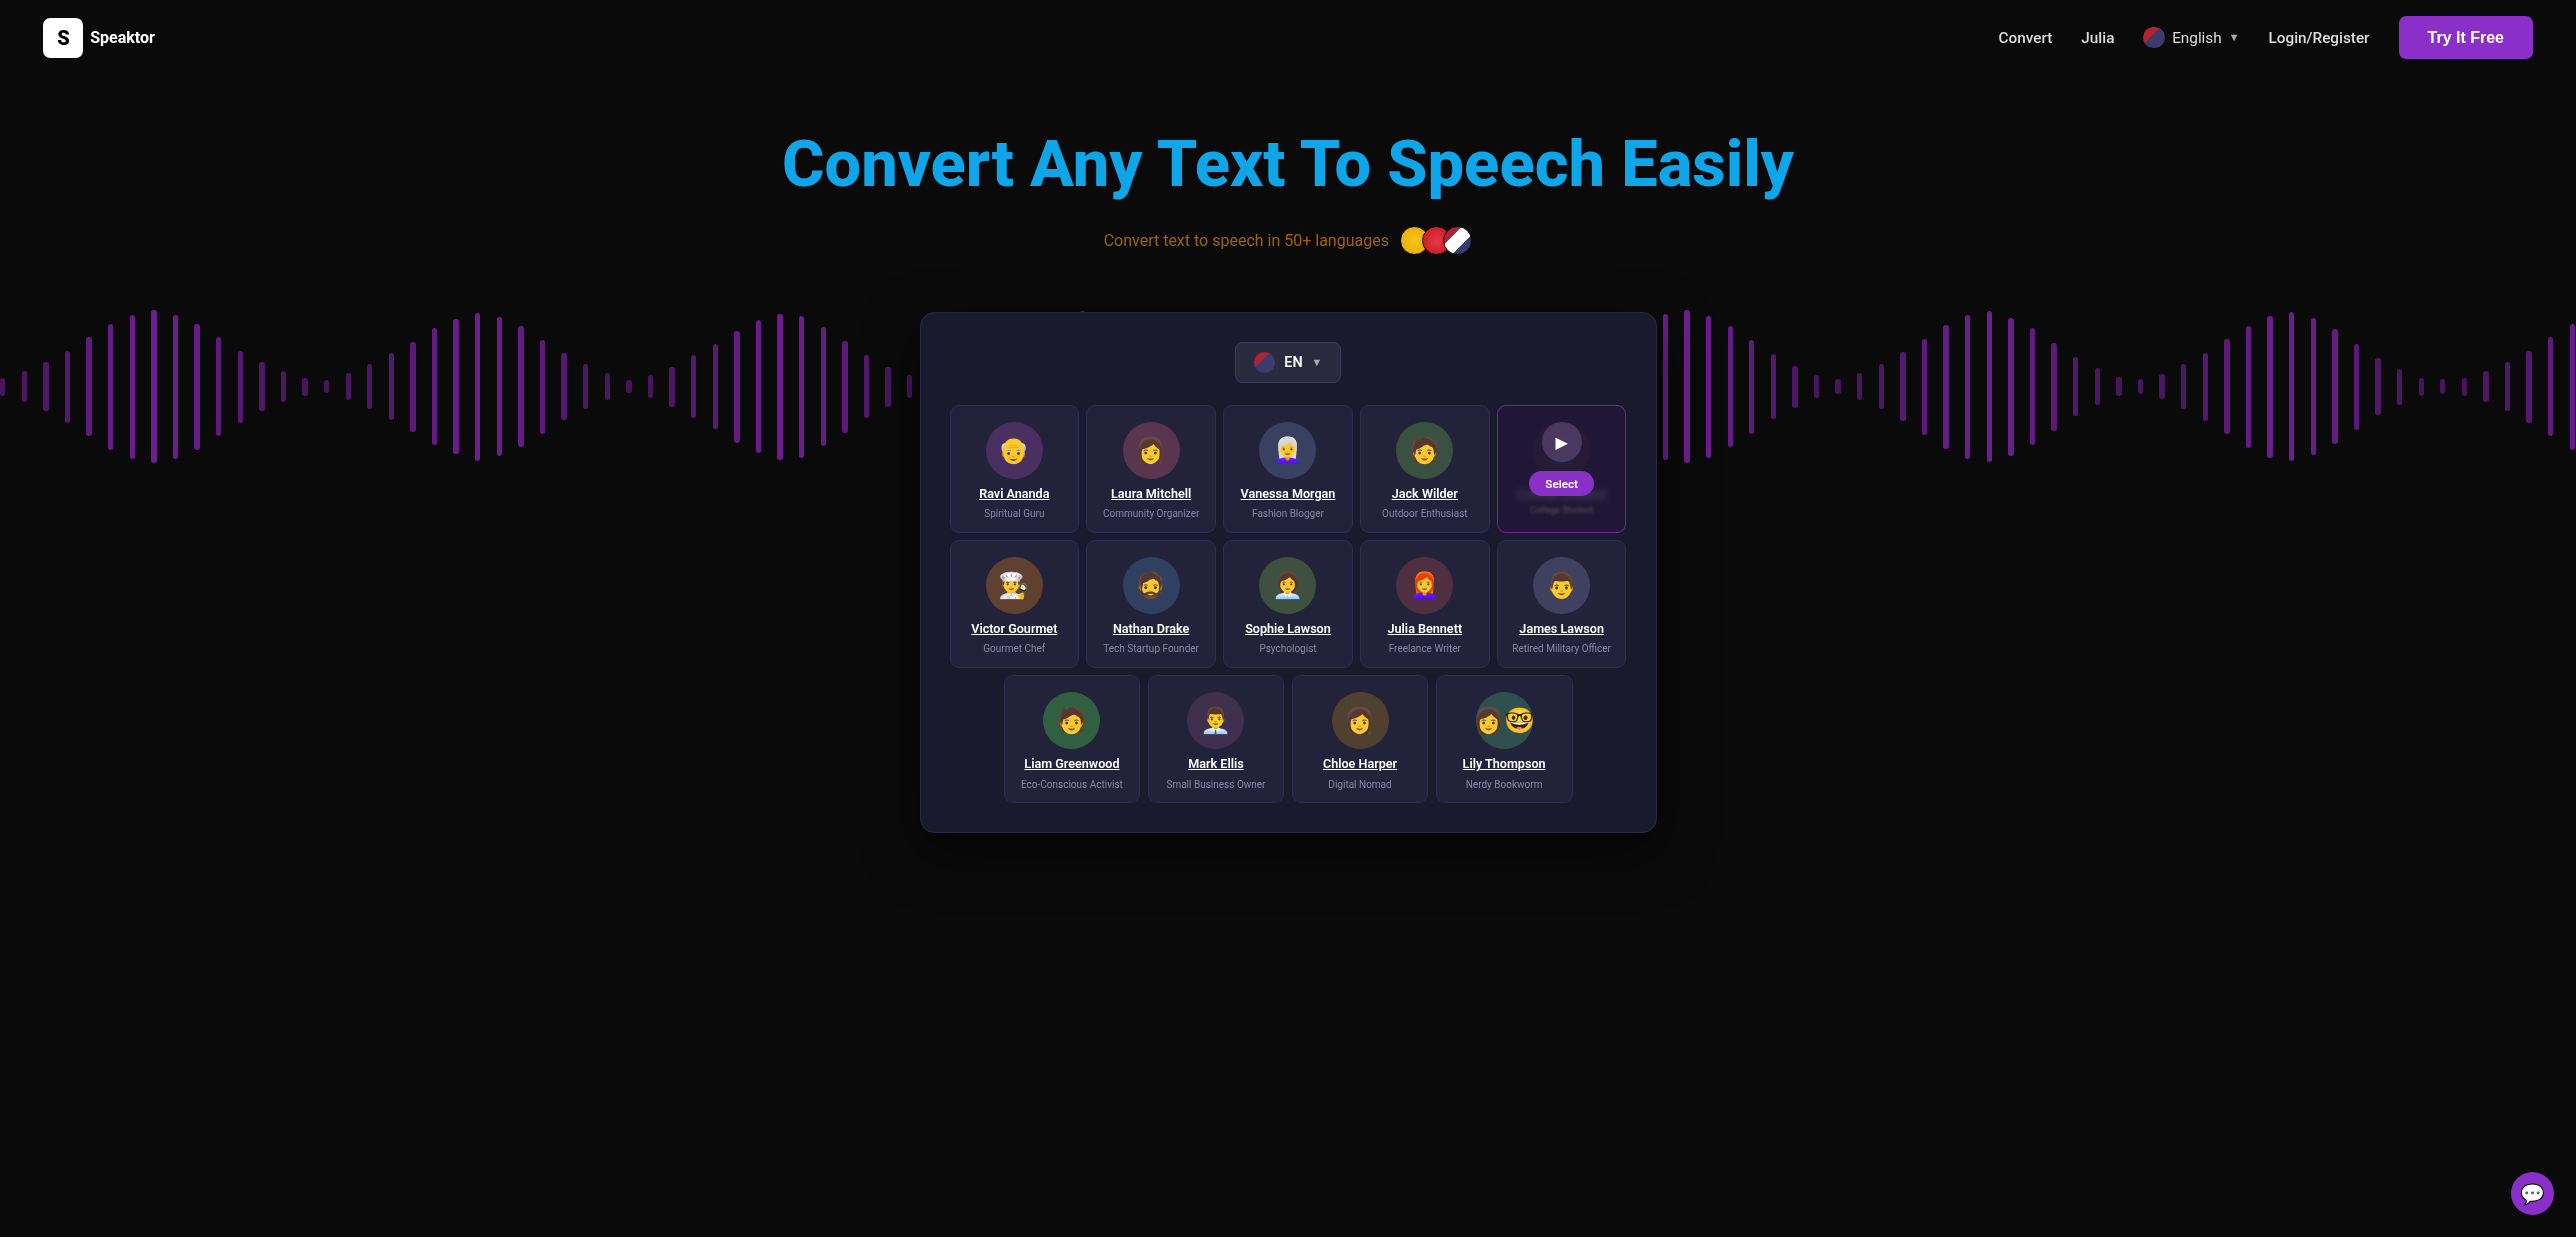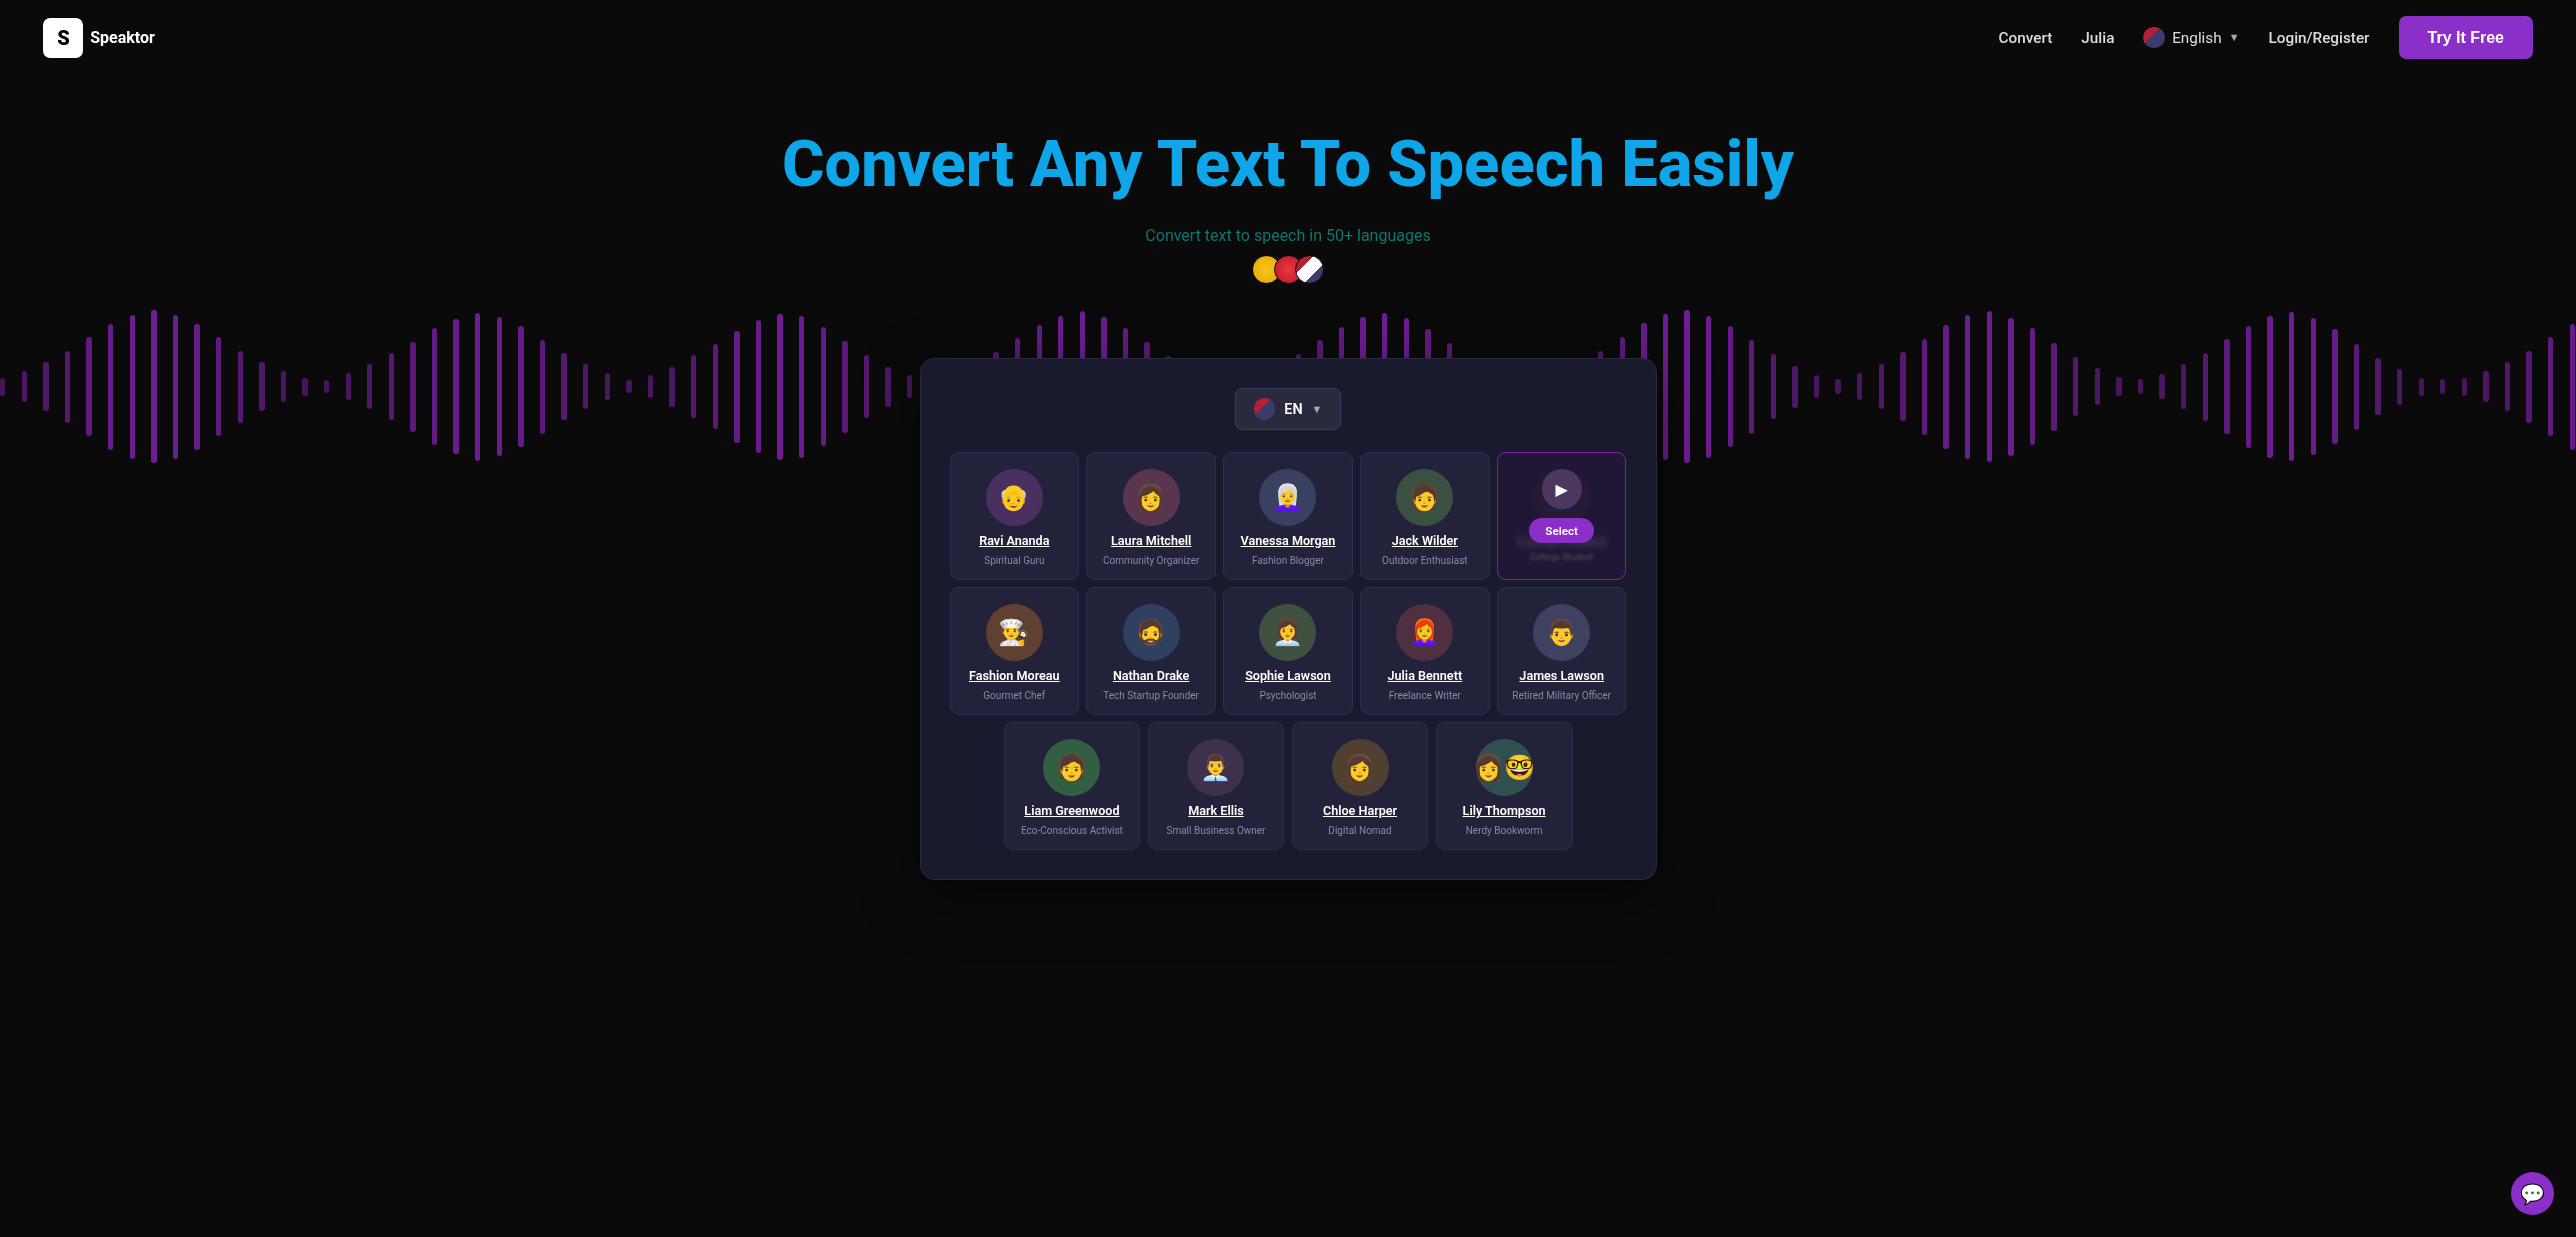--- a/index.html
+++ b/index.html
@@ -96,23 +96,22 @@
       color: #0ea5e9;
       line-height: 1.1;
       margin-bottom: 25px;
     }
     .hero-subtitle {
       display: flex;
       align-items: center;
       justify-content: center;
       gap: 10.8px;
       font-size: 16px;
-      color: #0f766e;
-      margin-bottom: 56px;
-      flex-direction: column;
+      color: #a16207;
+      margin-bottom: 39px;
     }
     .flag-stack {
       display: flex;
     }
     .flag-item {
       width: 29px;
       height: 29px;
       border-radius: 50%;
       margin-left: -7.2px;
       border: 1.8px solid #0a0a0a;
@@ -488,21 +487,21 @@
             <div class="play-btn-circle">▶</div>
             <div class="select-badge">Select</div>
             <div class="blurred-text">College Student</div>
           </div>
         </div>
       </div>
 
     <div class="voice-grid" style="margin-top:7.2px;" id="voice-grid-row2">
         <div class="voice-card">
           <div class="avatar-circle" style="background: rgb(96, 64, 48);">👨‍🍳</div>
-          <div class="voice-name">Fashion Moreau</div>
+          <div class="voice-name">Victor Gourmet</div>
           <div class="voice-title">Gourmet Chef</div>
         </div>
         <div class="voice-card">
           <div class="avatar-circle" style="background: rgb(48, 64, 96);">🧔</div>
           <div class="voice-name">Nathan Drake</div>
           <div class="voice-title">Tech Startup Founder</div>
         </div>
         <div class="voice-card">
           <div class="avatar-circle" style="background: rgb(64, 80, 64);">👩‍💼</div>
           <div class="voice-name">Sophie Lawson</div>

